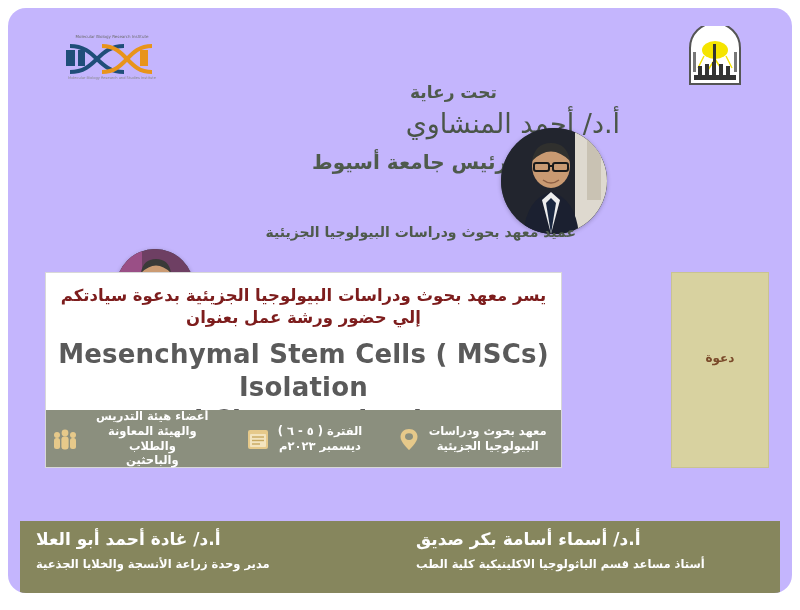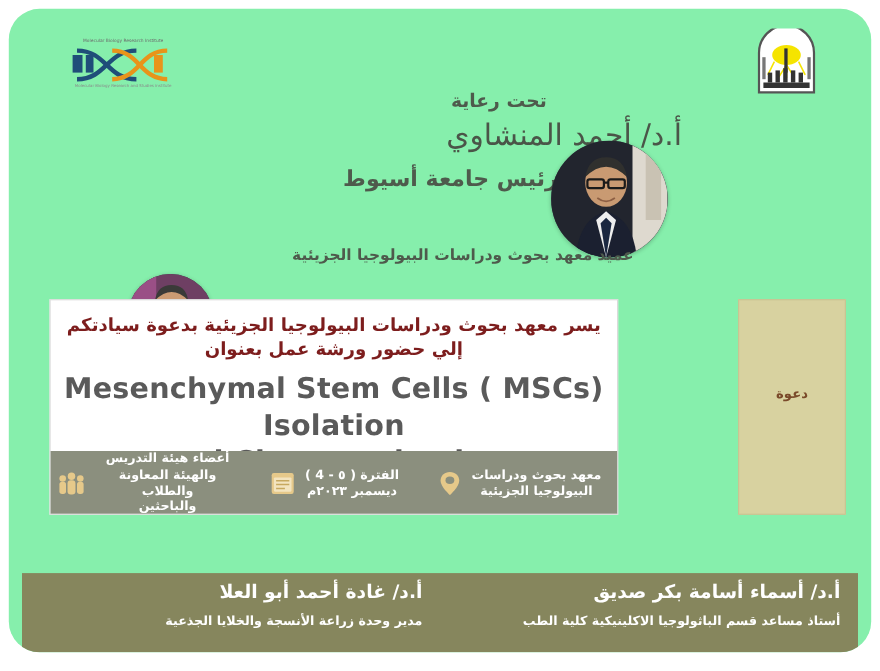--- a/index.html
+++ b/index.html
@@ -23,22 +23,22 @@
     box-sizing: border-box;
   }
 
   
   .card {
     position: absolute;
     left: 8px;
     top: 8px;
     width: 784px;
     height: 585px;
-    background: #86efac;
-    border-radius: 28px;
+    background: #c4b5fd;
+    border-radius: 18px;
     box-sizing: border-box;
     overflow: hidden;
   }
 
   
   .logo-left {
     position: absolute;
     left: 44px;
     top: 22px;
     width: 120px;
@@ -239,21 +239,21 @@
     width: 760px;
     height: 72px;
     background: #86865d;
     display: flex;
     flex-direction: row-reverse;
     box-sizing: border-box;
   }
   .speaker {
     flex: 1;
     padding: 8px 16px 1px 16px;
-    text-align: right;
+    text-align: left;
     box-sizing: border-box;
   }
   .speaker .sp-name {
     font-size: 17px;
     font-weight: bold;
     color: #ffffff;
     line-height: 1.25;
     white-space: nowrap;
   }
   .speaker .sp-title {
@@ -386,21 +386,21 @@
             <svg viewBox="0 0 26 26" width="26" height="26" aria-hidden="true">
               <rect x="3" y="4" width="20" height="19" rx="2" fill="#e6c98a"></rect>
               <rect x="5" y="8" width="16" height="13" rx="1" fill="#f3e4bf"></rect>
               <g stroke="#c7a85f" stroke-width="1.4">
                 <line x1="7" y1="11" x2="19" y2="11"></line>
                 <line x1="7" y1="14.5" x2="19" y2="14.5"></line>
                 <line x1="7" y1="18" x2="15" y2="18"></line>
               </g>
             </svg>
           </span>
-          <span class="txt">الفترة ( ٥ - 4 )
+          <span class="txt">الفترة ( ٥ - ٦ )
 ديسمبر ٢٠٢٣م</span>
         </div>
 
         <div class="info-cell">
           <span class="icon">
             <svg viewBox="0 0 26 26" width="26" height="26" aria-hidden="true">
               <path d="M13 3 C8 3 4.5 6.5 4.5 11 C4.5 16.5 13 24 13 24 C13 24 21.5 16.5 21.5 11 C21.5 6.5 18 3 13 3 Z" fill="#e6c98a"></path>
               <ellipse cx="13" cy="10.6" rx="4" ry="3.4" fill="#8b8f7e"></ellipse>
             </svg>
           </span>

